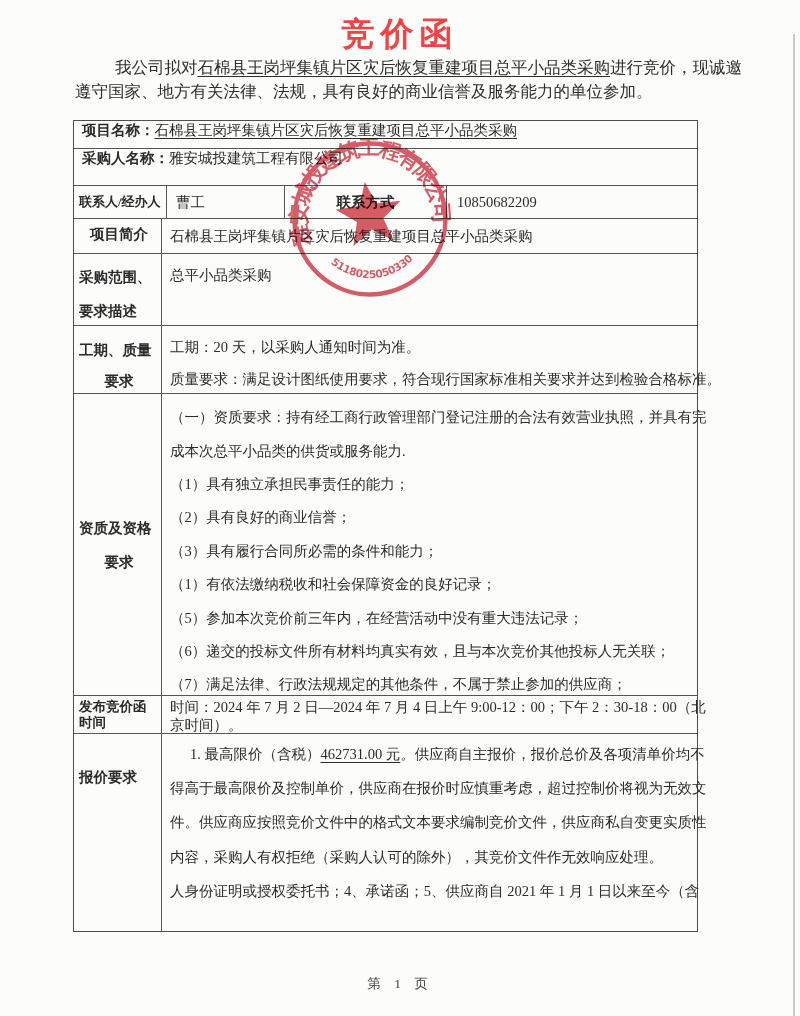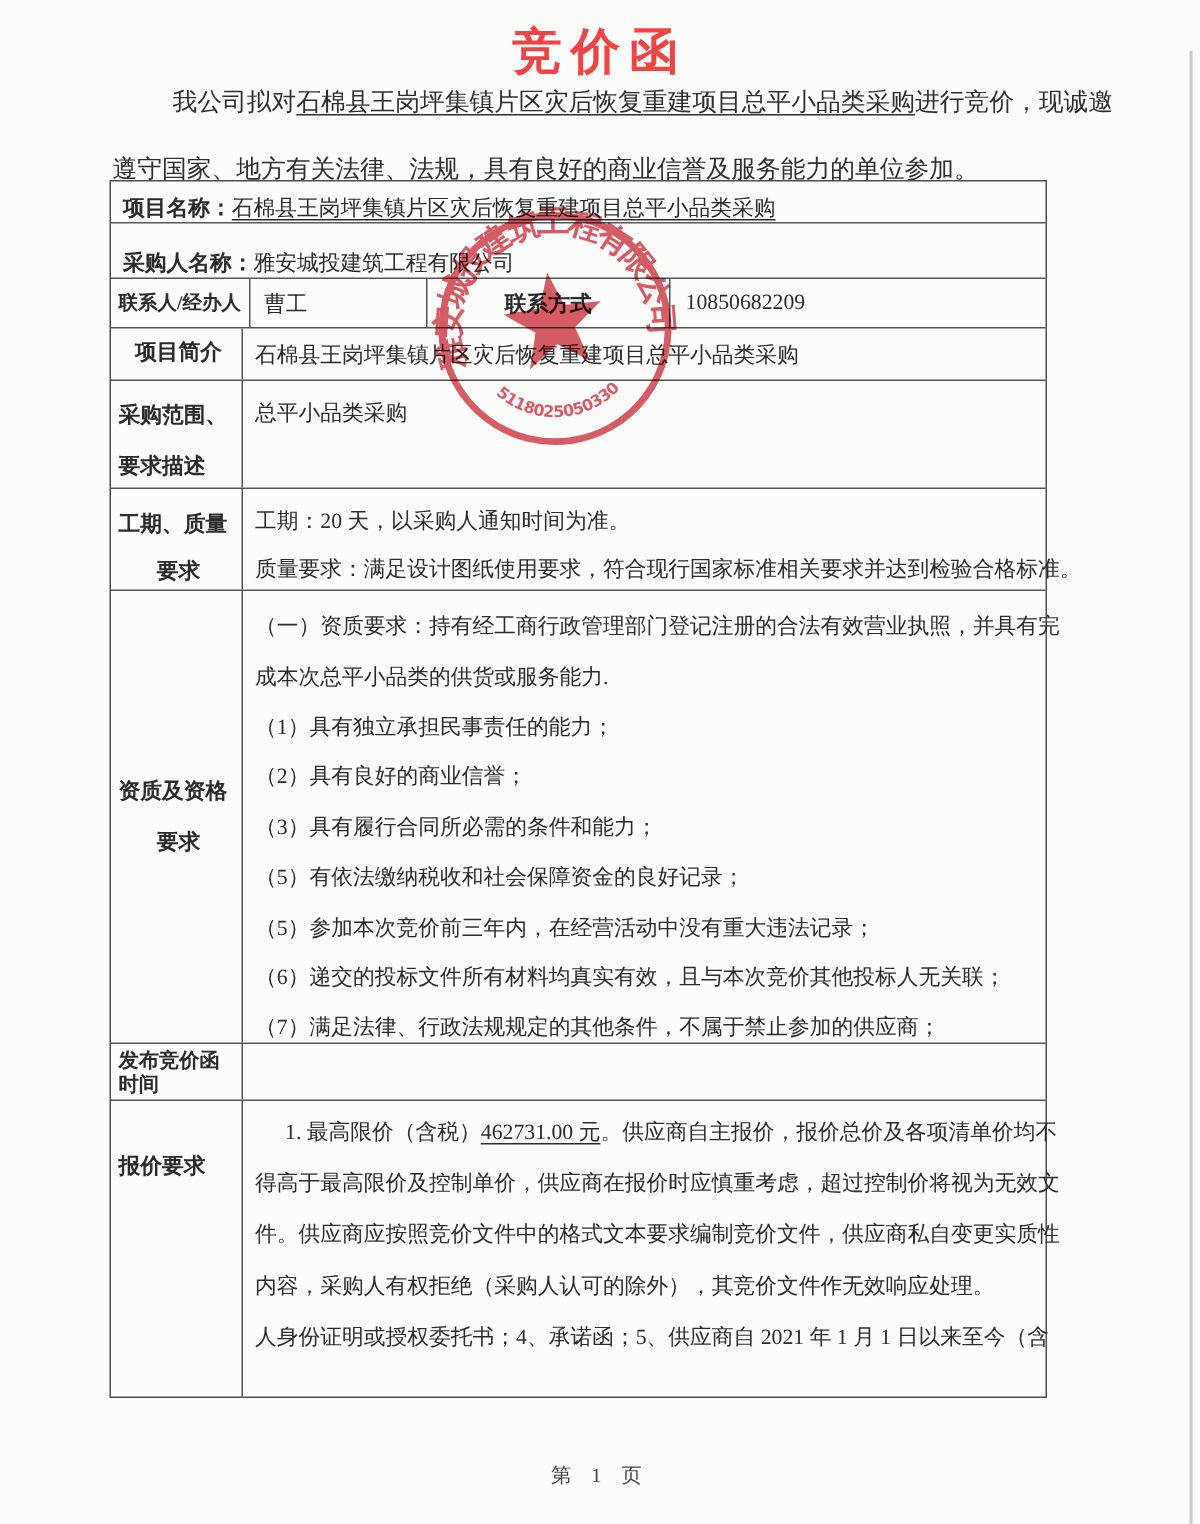--- a/index.html
+++ b/index.html
@@ -21,42 +21,42 @@
   .doc-title{
     position:absolute;top:12px;left:0;width:100%;
     text-align:center;font-size:33px;font-weight:bold;letter-spacing:6px;
     color:#ef4444;
   }
   .intro-line{
     position:absolute;left:75px;white-space:nowrap;
     font-size:16.5px;color:#2e2e2e;
   }
   .intro-1{top:57px;padding-left:40px;}
-  .intro-2{top:102px;}
+  .intro-2{top:81px;}
   .u{ text-decoration:underline; text-underline-offset:3px; }
 
   
   .bid-table{
     position:absolute;left:73px;top:120px;width:625px;height:812px;
     border:1.6px solid #4e4e4e;box-sizing:border-box;
     display:flex;flex-direction:column;
     font-size:14.5px;color:#2b2b2b;
   }
   .trow{
     display:flex;flex-direction:row;box-sizing:border-box;
     border-bottom:1.2px solid #555;flex:none;
   }
   .trow:last-child{border-bottom:none;flex:1;}
   .lbl{
     font-weight:bold;box-sizing:border-box;flex:none;
     border-right:1.2px solid #555;
     display:flex;flex-direction:column;
   }
   .cell{box-sizing:border-box;display:flex;align-items:center;}
-  .full{flex:1;display:flex;align-items:flex-end;padding-left:8px;white-space:nowrap;}
+  .full{flex:1;display:flex;align-items:flex-start;padding-left:8px;white-space:nowrap;}
   .lbl-line{white-space:nowrap;}
   .center-line{text-align:center;}
   .content-col{flex:1;display:flex;flex-direction:column;box-sizing:border-box;}
   .nline{display:flex;align-items:center;padding-left:8px;white-space:nowrap;flex:none;}
   .indent{padding-left:28px;}
   .bold{font-weight:bold;}
 
   
   .r1{height:28px;}
   .r2{height:37px;}
@@ -181,31 +181,35 @@
       <div class="lbl lblw">
         <span class="lbl-line">资质及资格</span>
         <span class="lbl-line center-line">要求</span>
       </div>
       <div class="content-col">
         <div class="nline">（一）资质要求：持有经工商行政管理部门登记注册的合法有效营业执照，并具有完</div>
         <div class="nline">成本次总平小品类的供货或服务能力.</div>
         <div class="nline">（1）具有独立承担民事责任的能力；</div>
         <div class="nline">（2）具有良好的商业信誉；</div>
         <div class="nline">（3）具有履行合同所必需的条件和能力；</div>
-        <div class="nline">（5）有依法缴纳税收和社会保障资金的良好记录；</div>
+        <div class="nline">（1）有依法缴纳税收和社会保障资金的良好记录；</div>
         <div class="nline">（5）参加本次竞价前三年内，在经营活动中没有重大违法记录；</div>
         <div class="nline">（6）递交的投标文件所有材料均真实有效，且与本次竞价其他投标人无关联；</div>
         <div class="nline">（7）满足法律、行政法规规定的其他条件，不属于禁止参加的供应商；</div>
       </div>
     </div>
 
     <div class="trow r8">
       <div class="lbl lblw">
         <span class="lbl-line">发布竞价函</span>
         <span class="lbl-line">时间</span>
+      </div>
+      <div class="content-col">
+        <div class="nline">时间：2024 年 7 月 2 日—2024 年 7 月 4 日上午 9:00-12：00；下午 2：30-18：00（北</div>
+        <div class="nline">京时间）。</div>
       </div>
     </div>
 
     <div class="trow r9">
       <div class="lbl lblw">
         <span class="lbl-line">报价要求</span>
       </div>
       <div class="content-col">
         <div class="nline indent">
             <span>1. 最高限价（含税）</span>

